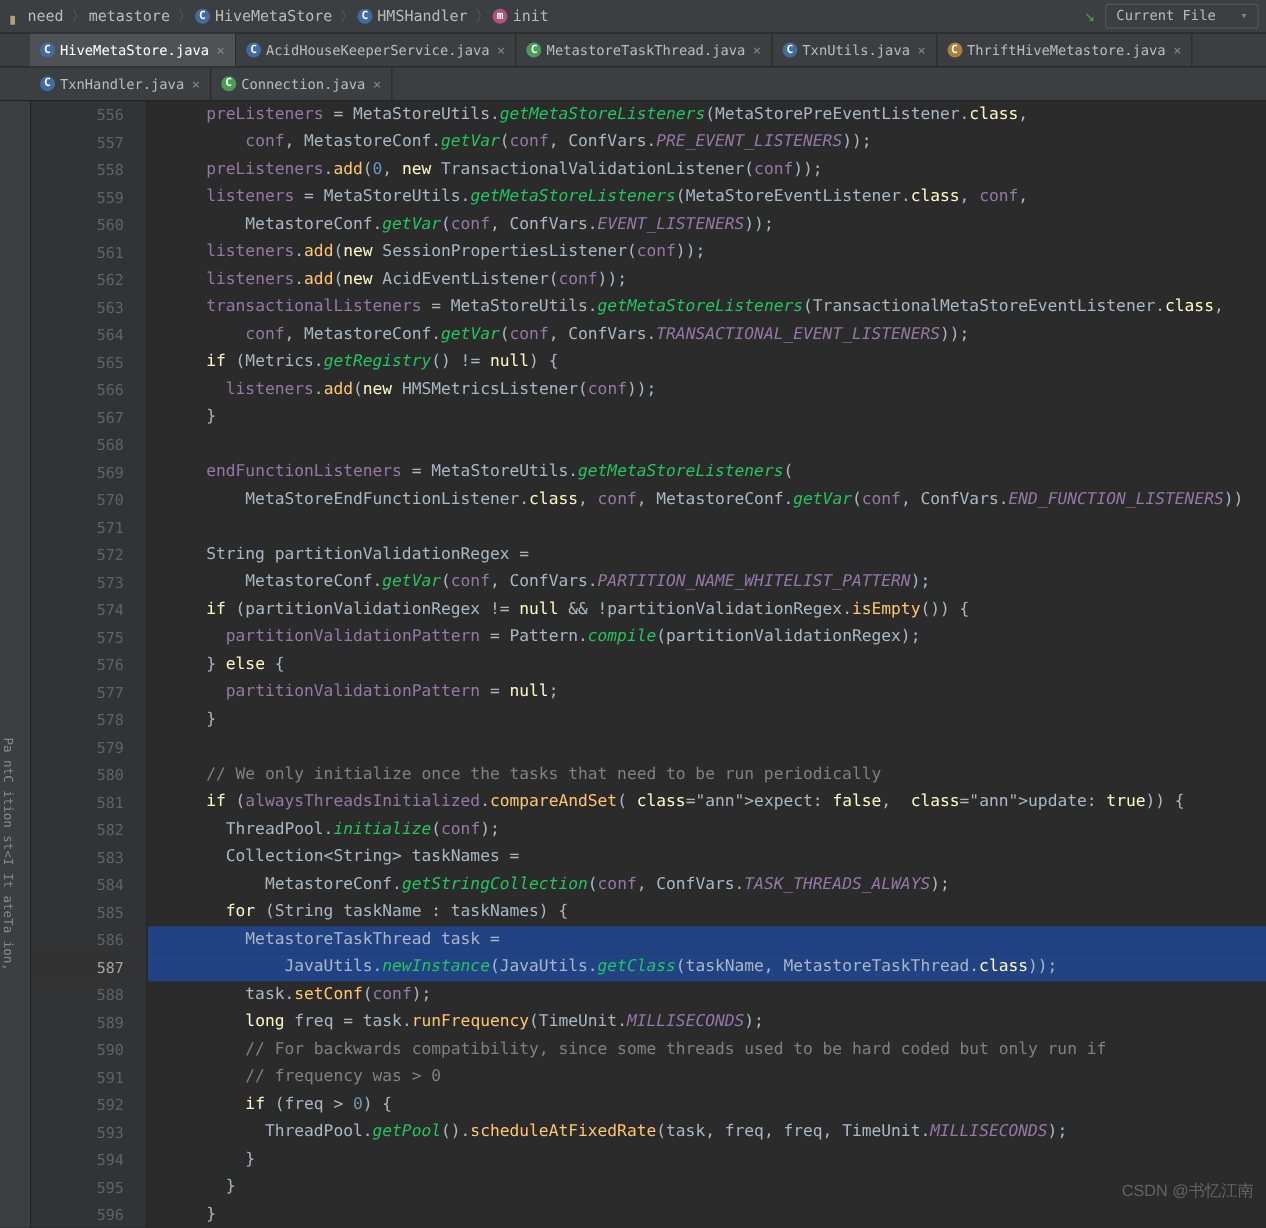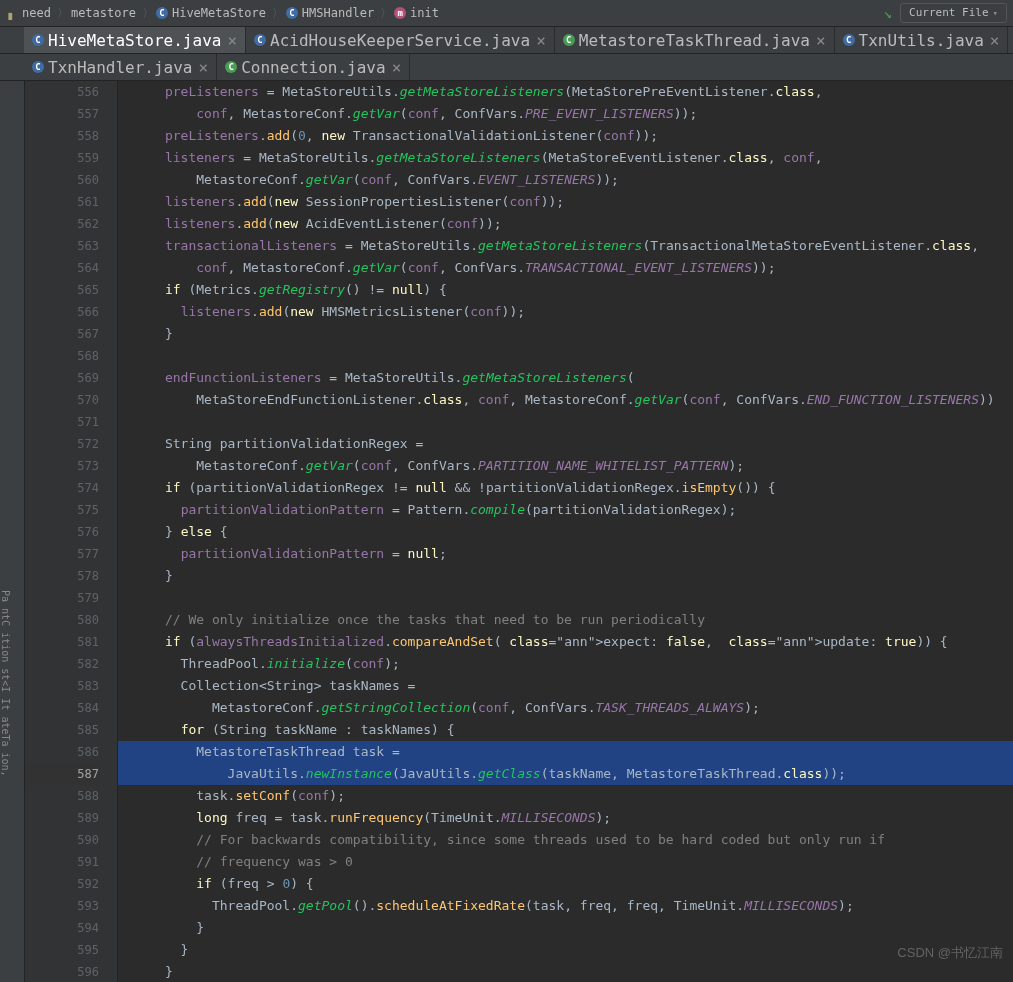--- a/index.html
+++ b/index.html
@@ -1,22 +1,22 @@
 <!DOCTYPE html>
 <html><head>
 <meta charset="utf-8">
 <style>
   html,body{margin:0;padding:0;background:#2b2b2b;color:#a9b7c6;font-family:Menlo,Consolas,monospace;font-size:13px;width:1013px;height:982px;overflow:hidden;}
   .top{display:flex;align-items:center;height:26px;background:#3c3f41;border-bottom:1px solid #232323;padding:0 6px;font-size:12px;color:#bbb;}
   .crumb{display:flex;align-items:center;gap:4px;margin-right:4px;}
   .crumb-sep{color:#666;margin:0 2px;}
   .right-top{margin-left:auto;display:flex;align-items:center;gap:8px;}
-  .cf-box{border:1px solid #555;border-radius:3px;padding:0 8px;height:18px;line-height:18px;font-size:11px;color:#bbb;background:#3c3f41;display:flex;align-items:center;gap:4px;}
+  .cf-box{border:1px solid #555;border-radius:3px;padding:0 8px;height:18px;line-height:18px;font-size:11px;color:#bbb;background:#3c3f41;display:flex;align-items:center;gap:20px;}
   .tabs{display:flex;align-items:center;height:26px;background:#3c3f41;border-bottom:1px solid #232323;padding-left:24px;}
-  .tab{display:flex;align-items:center;gap:4px;padding:0 8px;height:26px;color:#bbb;font-size:16px;border-right:1px solid #2b2b2b;cursor:pointer;}
+  .tab{display:flex;align-items:center;gap:4px;padding:0 8px;height:26px;color:#bbb;font-size:11px;border-right:1px solid #2b2b2b;cursor:pointer;}
   .tab.active{background:#4e5254;color:#fff;}
   .tab .close{color:#888;margin-left:2px;}
   .icon{width:12px;height:12px;display:inline-flex;align-items:center;justify-content:center;}
   .icon.class{background:#416ba3;border-radius:50%;color:#fff;font-size:9px;font-weight:bold;}
   .icon.class::after{content:"C";}
   .icon.class.green{background:#499c54;}
   .icon.class.orange{background:#b07d3b;}
   .icon.folder{color:#b0a36e;}
   .icon.method{background:#b05279;border-radius:50%;color:#fff;font-size:9px;font-weight:bold;}
   .icon.method::after{content:"m";}

